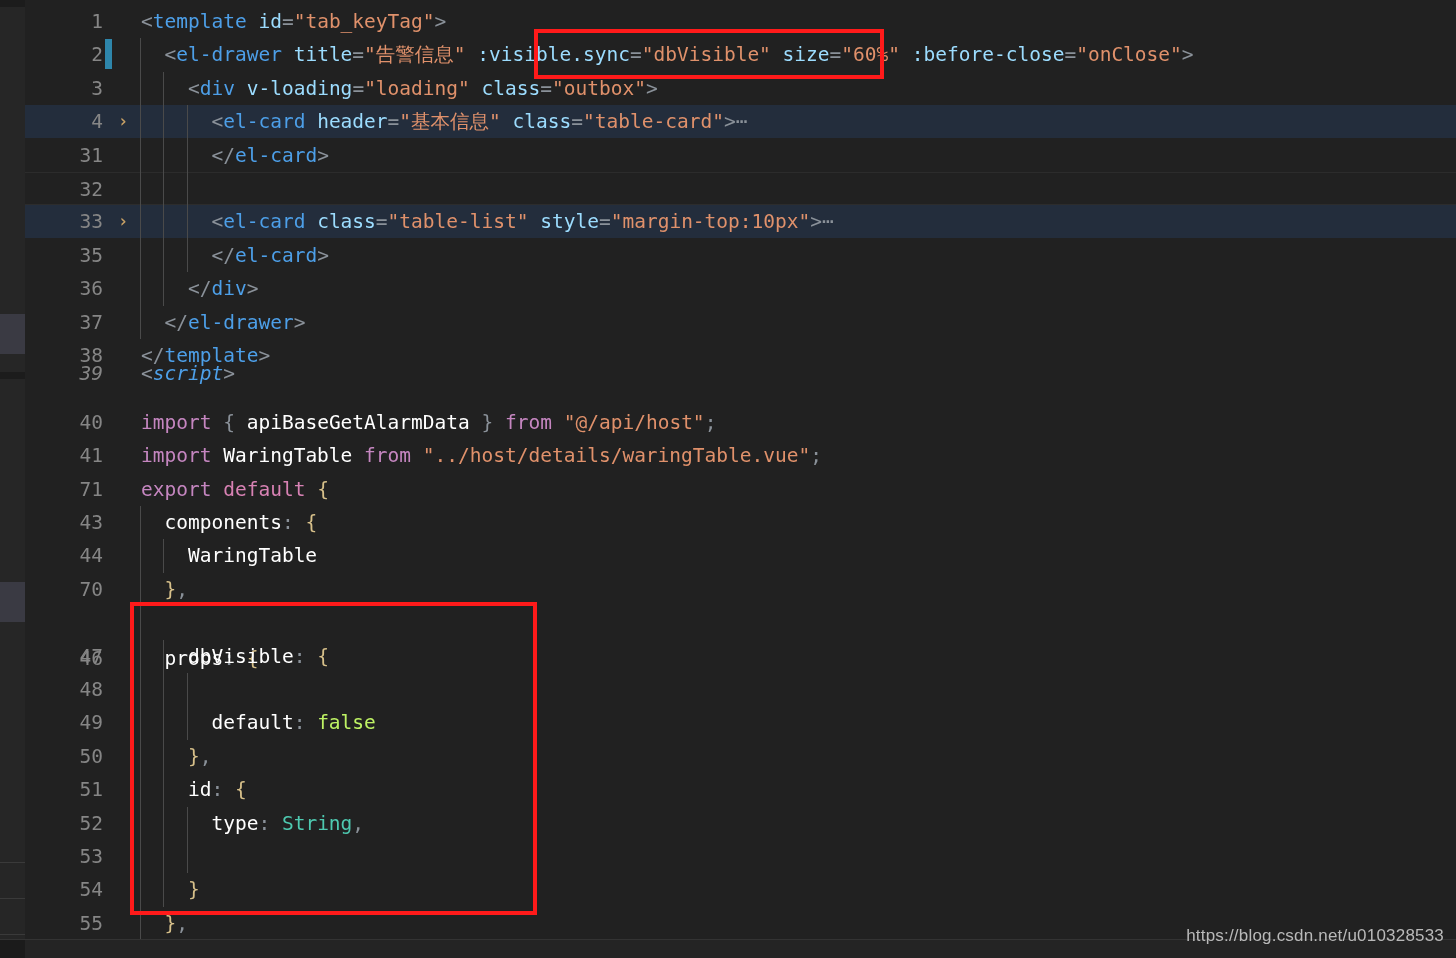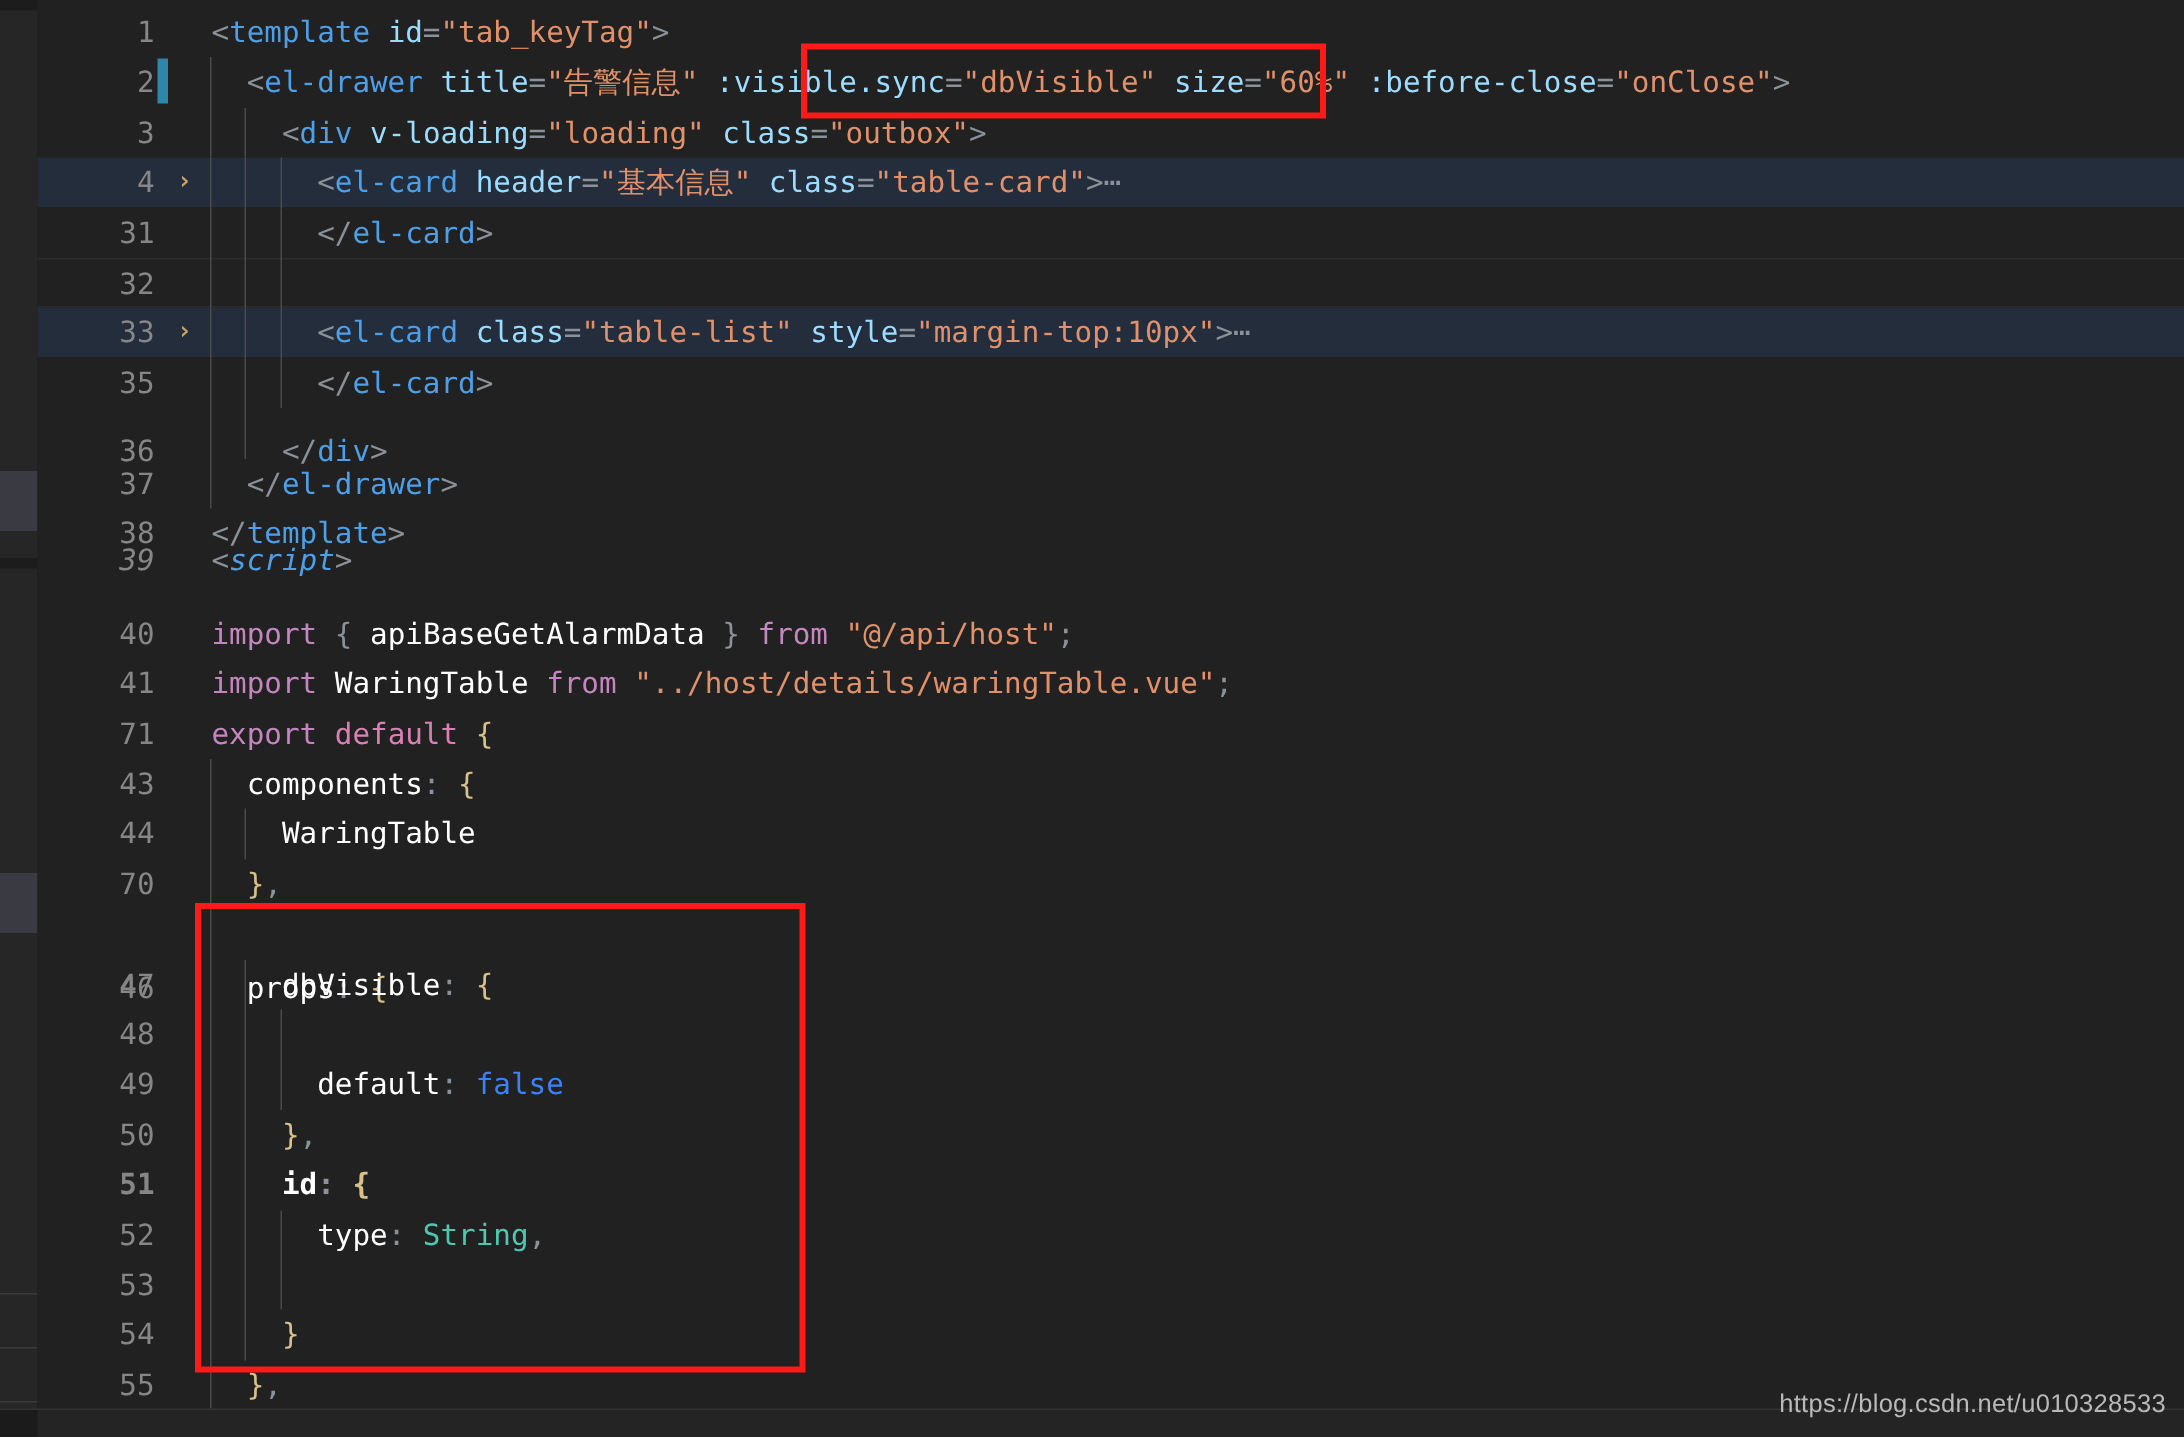--- a/index.html
+++ b/index.html
@@ -128,21 +128,21 @@
 
   
   .t-punct   { color: #8a9199; }          
   .t-tag     { color: #4d9fe8; }          
   .t-attr    { color: #9cdcfe; }          
   .t-str     { color: #e0916b; }          
   .t-kw      { color: #c586c0; }          
   .t-kw2     { color: #d882b4; }          
   .t-id      { color: #ffffff; }          
   .t-type    { color: #4ec9b0; }          
-  .t-lit     { color: #3b82f6; }          
+  .t-lit     { color: #bef264; }          
   .t-plain   { color: #d4d4d4; }
   .t-brace   { color: #d7c08a; }          
 
   
   .redbox {
     position: absolute;
     border: 4px solid #ff1a1a;
     box-sizing: border-box;
     pointer-events: none;
   }
@@ -192,36 +192,36 @@
   <div class="editor">
     <div id="lines-host">
         <div class="code-line" style="top: 5px;"><span class="lineno">1</span><span class="codetext"><span class="t-punct">&lt;</span><span class="t-tag">template</span><span class="t-plain"> </span><span class="t-attr">id</span><span class="t-punct">=</span><span class="t-str">"tab_keyTag"</span><span class="t-punct">&gt;</span></span></div>
         <div class="code-line" style="top: 38.4px;"><span class="lineno">2</span><span class="codetext"><span class="t-plain">  </span><span class="t-punct">&lt;</span><span class="t-tag">el-drawer</span><span class="t-plain"> </span><span class="t-attr">title</span><span class="t-punct">=</span><span class="t-str">"告警信息"</span><span class="t-plain"> </span><span class="t-attr">:visible.sync</span><span class="t-punct">=</span><span class="t-str">"dbVisible"</span><span class="t-plain"> </span><span class="t-attr">size</span><span class="t-punct">=</span><span class="t-str">"60%"</span><span class="t-plain"> </span><span class="t-attr">:before-close</span><span class="t-punct">=</span><span class="t-str">"onClose"</span><span class="t-punct">&gt;</span></span></div>
         <div class="code-line" style="top: 71.8px;"><span class="lineno">3</span><span class="codetext"><span class="t-plain">    </span><span class="t-punct">&lt;</span><span class="t-tag">div</span><span class="t-plain"> </span><span class="t-attr">v-loading</span><span class="t-punct">=</span><span class="t-str">"loading"</span><span class="t-plain"> </span><span class="t-attr">class</span><span class="t-punct">=</span><span class="t-str">"outbox"</span><span class="t-punct">&gt;</span></span></div>
         <div class="code-line hl" style="top: 105.2px;"><span class="lineno">4</span><span class="fold">›</span><span class="codetext"><span class="t-plain">      </span><span class="t-punct">&lt;</span><span class="t-tag">el-card</span><span class="t-plain"> </span><span class="t-attr">header</span><span class="t-punct">=</span><span class="t-str">"基本信息"</span><span class="t-plain"> </span><span class="t-attr">class</span><span class="t-punct">=</span><span class="t-str">"table-card"</span><span class="t-punct">&gt;</span><span class="t-punct">⋯</span></span></div>
         <div class="code-line" style="top: 138.6px;"><span class="lineno">31</span><span class="codetext"><span class="t-plain">      </span><span class="t-punct">&lt;/</span><span class="t-tag">el-card</span><span class="t-punct">&gt;</span></span></div>
         <div class="code-line blankline" style="top: 172px;"><span class="lineno">32</span><span class="codetext"></span></div>
         <div class="code-line hl" style="top: 205.4px;"><span class="lineno">33</span><span class="fold">›</span><span class="codetext"><span class="t-plain">      </span><span class="t-punct">&lt;</span><span class="t-tag">el-card</span><span class="t-plain"> </span><span class="t-attr">class</span><span class="t-punct">=</span><span class="t-str">"table-list"</span><span class="t-plain"> </span><span class="t-attr">style</span><span class="t-punct">=</span><span class="t-str">"margin-top:10px"</span><span class="t-punct">&gt;</span><span class="t-punct">⋯</span></span></div>
         <div class="code-line" style="top: 238.8px;"><span class="lineno">35</span><span class="codetext"><span class="t-plain">      </span><span class="t-punct">&lt;/</span><span class="t-tag">el-card</span><span class="t-punct">&gt;</span></span></div>
-        <div class="code-line" style="top: 272.2px; margin-top: 12px;"><span class="lineno">36</span><span class="codetext"><span class="t-plain">    </span><span class="t-punct">&lt;/</span><span class="t-tag">div</span><span class="t-punct">&gt;</span></span></div>
+        <div class="code-line" style="top: 272.2px;"><span class="lineno">36</span><span class="codetext"><span class="t-plain">    </span><span class="t-punct">&lt;/</span><span class="t-tag">div</span><span class="t-punct">&gt;</span></span></div>
         <div class="code-line" style="top: 305.6px;"><span class="lineno">37</span><span class="codetext"><span class="t-plain">  </span><span class="t-punct">&lt;/</span><span class="t-tag">el-drawer</span><span class="t-punct">&gt;</span></span></div>
         <div class="code-line" style="top: 339px;"><span class="lineno">38</span><span class="codetext"><span class="t-punct">&lt;/</span><span class="t-tag">template</span><span class="t-punct">&gt;</span></span></div>
         <div class="code-line" style="top: 357px; font-style: italic;"><span class="lineno">39</span><span class="codetext"><span class="t-punct">&lt;</span><span class="t-tag">script</span><span class="t-punct">&gt;</span></span></div>
         <div class="code-line" style="top: 405.8px;"><span class="lineno">40</span><span class="codetext"><span class="t-kw">import</span><span class="t-plain"> </span><span class="t-punct">{</span><span class="t-plain"> </span><span class="t-id">apiBaseGetAlarmData</span><span class="t-plain"> </span><span class="t-punct">}</span><span class="t-plain"> </span><span class="t-kw">from</span><span class="t-plain"> </span><span class="t-str">"@/api/host"</span><span class="t-punct">;</span></span></div>
         <div class="code-line" style="top: 439.2px;"><span class="lineno">41</span><span class="codetext"><span class="t-kw">import</span><span class="t-plain"> </span><span class="t-id">WaringTable</span><span class="t-plain"> </span><span class="t-kw">from</span><span class="t-plain"> </span><span class="t-str">"../host/details/waringTable.vue"</span><span class="t-punct">;</span></span></div>
         <div class="code-line" style="top: 472.6px;"><span class="lineno">71</span><span class="codetext"><span class="t-kw">export</span><span class="t-plain"> </span><span class="t-kw2">default</span><span class="t-plain"> </span><span class="t-brace">{</span></span></div>
         <div class="code-line" style="top: 506px;"><span class="lineno">43</span><span class="codetext"><span class="t-plain">  </span><span class="t-id">components</span><span class="t-punct">: </span><span class="t-brace">{</span></span></div>
         <div class="code-line" style="top: 539.4px;"><span class="lineno">44</span><span class="codetext"><span class="t-plain">    </span><span class="t-id">WaringTable</span></span></div>
         <div class="code-line" style="top: 572.8px;"><span class="lineno">70</span><span class="codetext"><span class="t-plain">  </span><span class="t-brace">}</span><span class="t-punct">,</span></span></div>
         <div class="code-line" style="top: 606.2px; margin-top: 36px;"><span class="lineno">46</span><span class="codetext"><span class="t-plain">  </span><span class="t-id">props</span><span class="t-punct">: </span><span class="t-brace">{</span></span></div>
         <div class="code-line" style="top: 639.6px;"><span class="lineno">47</span><span class="codetext"><span class="t-plain">    </span><span class="t-id">dbVisible</span><span class="t-punct">: </span><span class="t-brace">{</span></span></div>
         <div class="code-line" style="top: 673px;"><span class="lineno">48</span></div>
         <div class="code-line" style="top: 706.4px;"><span class="lineno">49</span><span class="codetext"><span class="t-plain">      </span><span class="t-id">default</span><span class="t-punct">: </span><span class="t-lit">false</span></span></div>
         <div class="code-line" style="top: 739.8px;"><span class="lineno">50</span><span class="codetext"><span class="t-plain">    </span><span class="t-brace">}</span><span class="t-punct">,</span></span></div>
-        <div class="code-line" style="top: 773.2px; font-weight: bold;"><span class="lineno">51</span><span class="codetext"><span class="t-plain">    </span><span class="t-id">id</span><span class="t-punct">: </span><span class="t-brace">{</span></span></div>
+        <div class="code-line" style="top: 773.2px;"><span class="lineno">51</span><span class="codetext"><span class="t-plain">    </span><span class="t-id">id</span><span class="t-punct">: </span><span class="t-brace">{</span></span></div>
         <div class="code-line" style="top: 806.6px;"><span class="lineno">52</span><span class="codetext"><span class="t-plain">      </span><span class="t-id">type</span><span class="t-punct">: </span><span class="t-type">String</span><span class="t-punct">,</span></span></div>
         <div class="code-line" style="top: 840px;"><span class="lineno">53</span></div>
         <div class="code-line" style="top: 873.4px;"><span class="lineno">54</span><span class="codetext"><span class="t-plain">    </span><span class="t-brace">}</span></span></div>
         <div class="code-line" style="top: 906.8px;"><span class="lineno">55</span><span class="codetext"><span class="t-plain">  </span><span class="t-brace">}</span><span class="t-punct">,</span></span></div>
         <div class="code-line" style="top: 940.2px;"><span class="lineno">56</span><span class="codetext"><span class="t-plain">  </span><span class="t-id">data</span><span class="t-punct">()</span><span class="t-plain"> </span><span class="t-brace">{</span></span></div>
       </div>
 
     <div id="guides-host">
         <div class="guide" style="left: 115px; top: 38.4px; height: 33.4px;"></div>
         <div class="guide" style="left: 115px; top: 71.8px; height: 33.4px;"></div>

